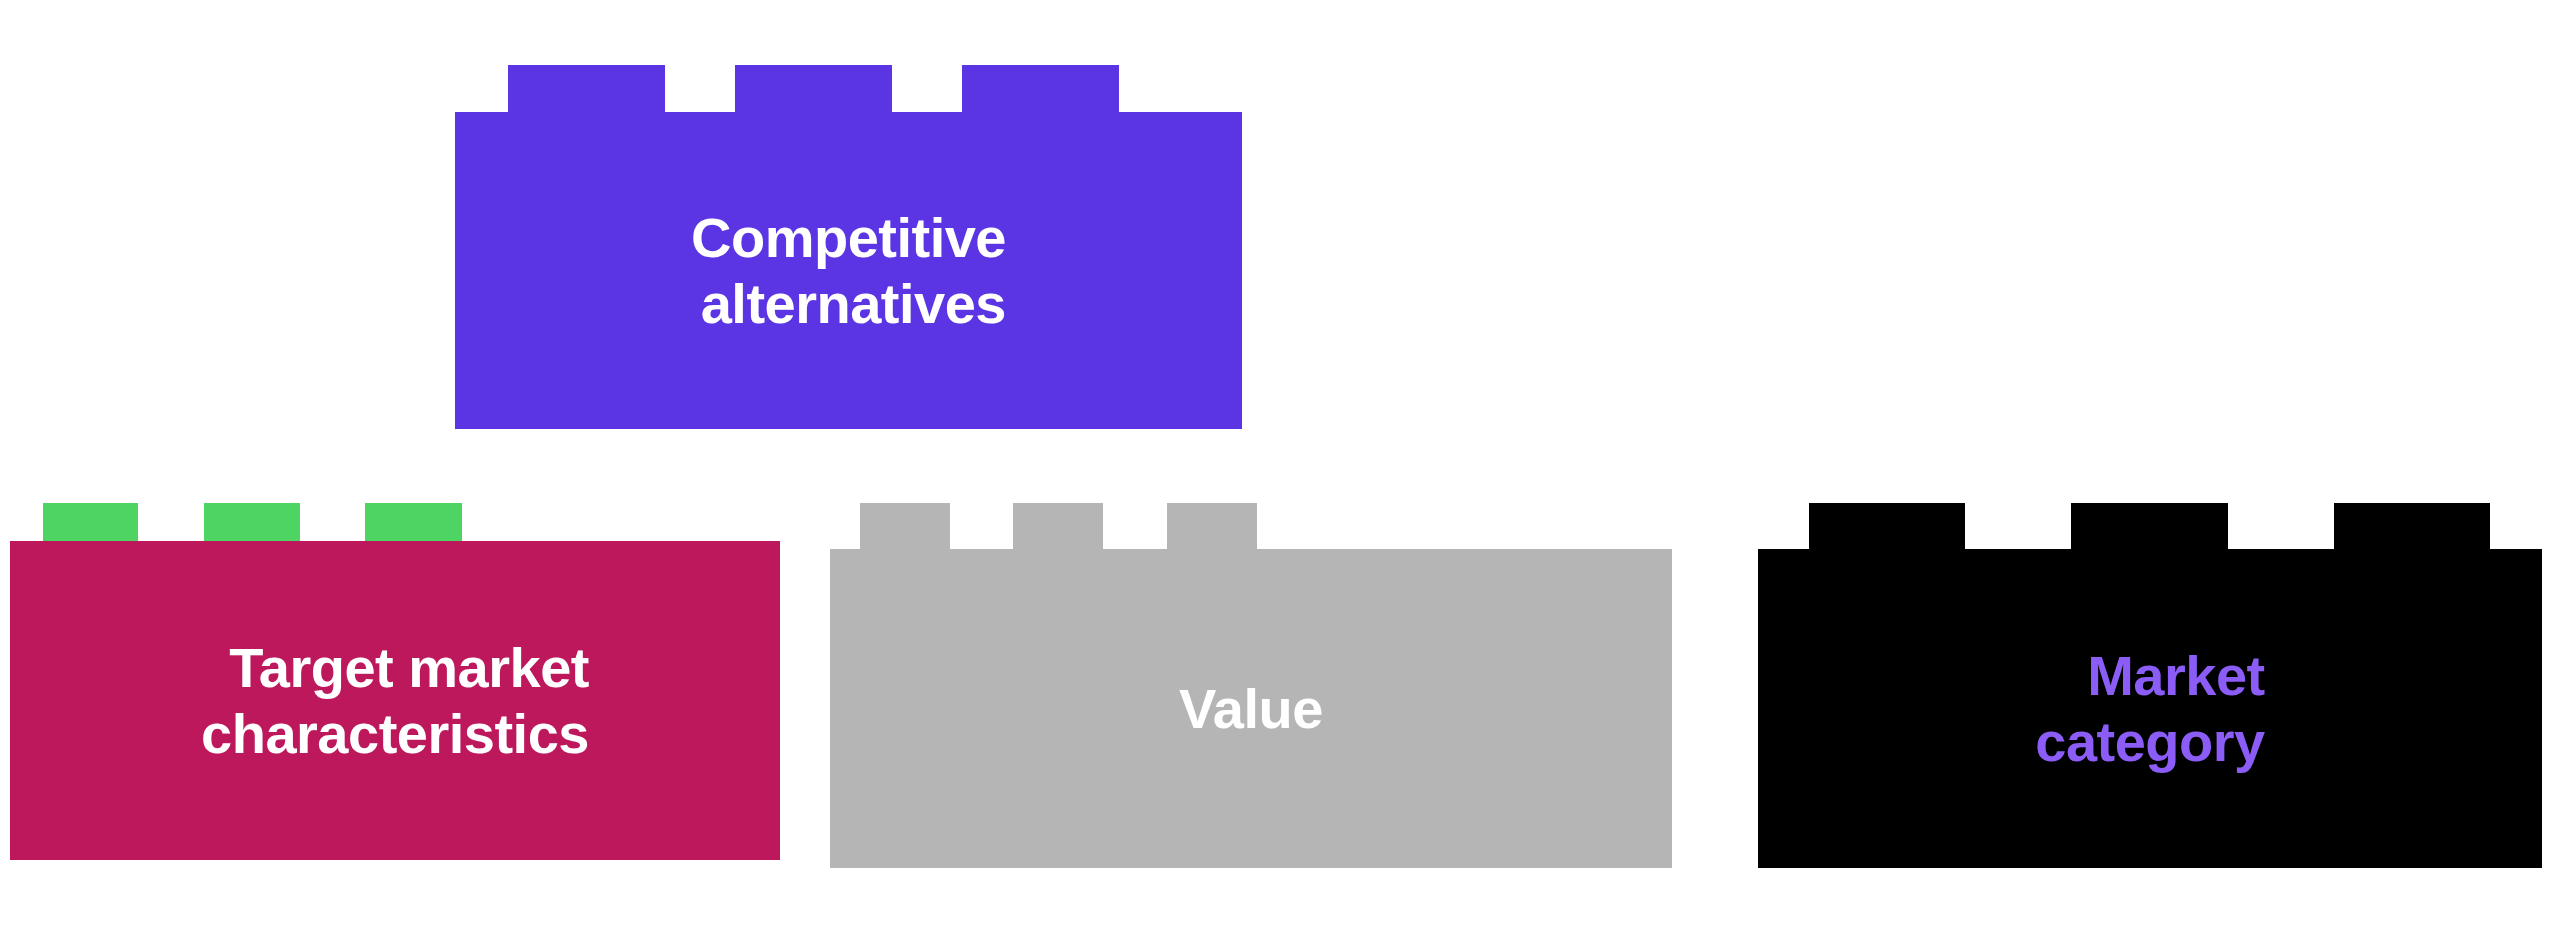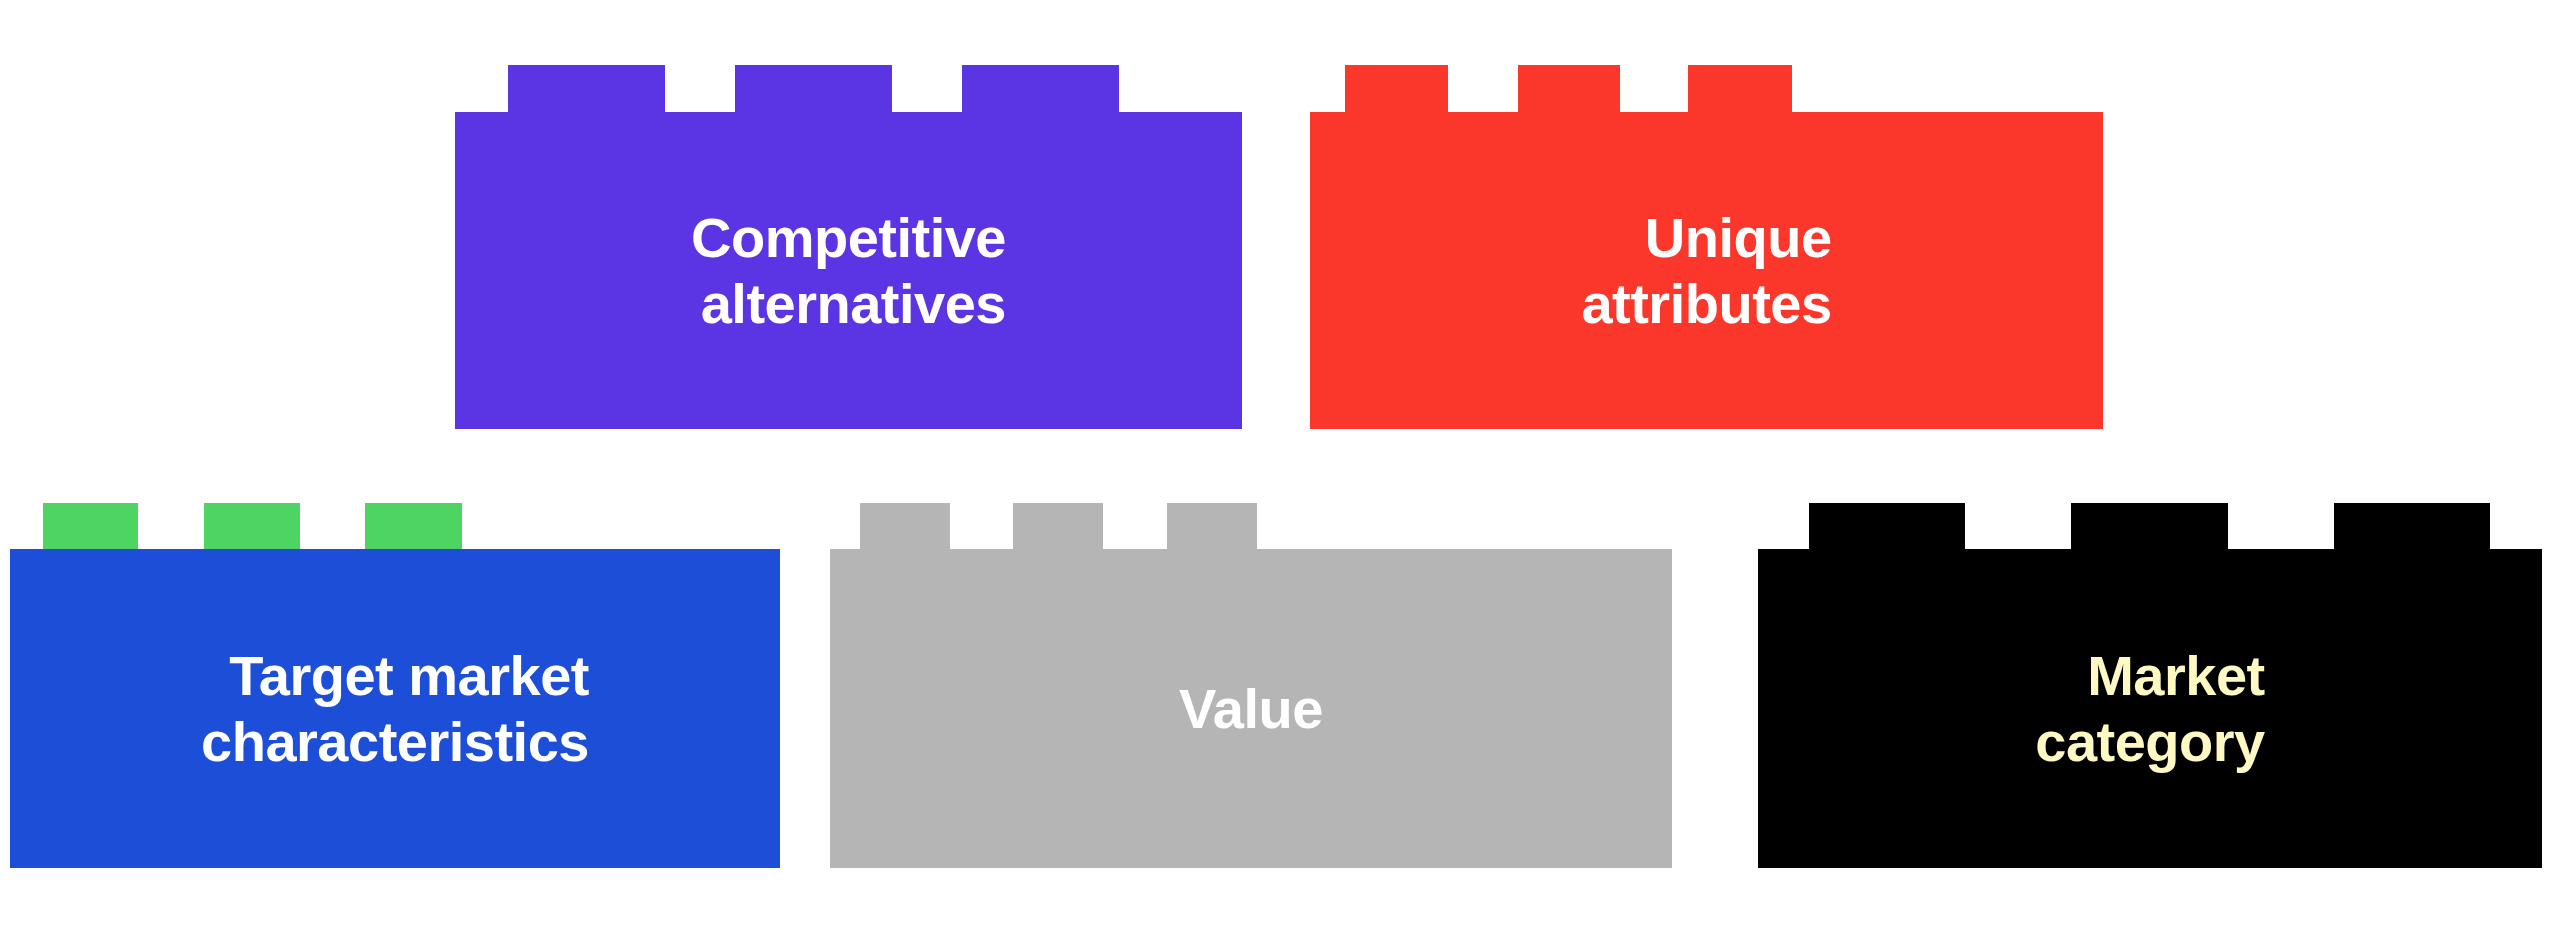--- a/index.html
+++ b/index.html
@@ -67,46 +67,31 @@
         <div class="stud" style="width: 157px; flex: 0 0 157px; background: rgb(91, 53, 227);"></div>
         <div class="stud-gap" style="width: 70px; flex: 0 0 70px;"></div>
         <div class="stud" style="width: 157px; flex: 0 0 157px; background: rgb(91, 53, 227);"></div>
         <div class="stud-gap" style="width: 53px; flex: 0 0 53px;"></div>
       </div>
       <div class="brick-body" style="top: 47px; height: 317px; background: rgb(91, 53, 227);">
         <div class="brick-label" style="font-size: 56px; color: rgb(255, 255, 255);">Competitive
 alternatives</div>
       </div>
     </div>
-    <div class="brick" style="left: 1310px; top: 65px; width: 793px; height: 364px;">
-      <div class="brick-studs" style="height: 47px;">
-        <div class="stud-gap" style="width: 35px; flex: 0 0 35px;"></div>
-        <div class="stud" style="width: 103px; flex: 0 0 103px; background: rgb(251, 55, 44);"></div>
-        <div class="stud-gap" style="width: 70px; flex: 0 0 70px;"></div>
-        <div class="stud" style="width: 102px; flex: 0 0 102px; background: rgb(251, 55, 44);"></div>
-        <div class="stud-gap" style="width: 68px; flex: 0 0 68px;"></div>
-        <div class="stud" style="width: 104px; flex: 0 0 104px; background: rgb(251, 55, 44);"></div>
-        <div class="stud-gap" style="width: 51px; flex: 0 0 51px;"></div>
-      </div>
-      <div class="brick-body" style="top: 47px; height: 317px; background: rgb(251, 55, 44);">
-        <div class="brick-label" style="font-size: 56px; color: rgb(255, 255, 255);">Unique
-attributes</div>
-      </div>
-    </div>
     <div class="brick" style="left: 10px; top: 503px; width: 770px; height: 365px;">
       <div class="brick-studs" style="height: 46px;">
         <div class="stud-gap" style="width: 33px; flex: 0 0 33px;"></div>
         <div class="stud" style="width: 95px; flex: 0 0 95px; background: rgb(78, 212, 99);"></div>
         <div class="stud-gap" style="width: 66px; flex: 0 0 66px;"></div>
         <div class="stud" style="width: 96px; flex: 0 0 96px; background: rgb(78, 212, 99);"></div>
         <div class="stud-gap" style="width: 65px; flex: 0 0 65px;"></div>
         <div class="stud" style="width: 97px; flex: 0 0 97px; background: rgb(78, 212, 99);"></div>
         <div class="stud-gap" style="width: 62px; flex: 0 0 62px;"></div>
       </div>
-      <div class="brick-body" style="top: 46px; height: 319px; background: #1d4ed8;">
+      <div class="brick-body" style="top: 38px; height: 319px; background: #be185d;">
         <div class="brick-label" style="font-size: 56px; color: rgb(255, 255, 255);">Target market
 characteristics</div>
       </div>
     </div>
     <div class="brick" style="left: 830px; top: 503px; width: 842px; height: 365px;">
       <div class="brick-studs" style="height: 46px;">
         <div class="stud-gap" style="width: 30px; flex: 0 0 30px;"></div>
         <div class="stud" style="width: 90px; flex: 0 0 90px; background: rgb(181, 181, 181);"></div>
         <div class="stud-gap" style="width: 63px; flex: 0 0 63px;"></div>
         <div class="stud" style="width: 90px; flex: 0 0 90px; background: rgb(181, 181, 181);"></div>
@@ -122,17 +107,17 @@
       <div class="brick-studs" style="height: 46px;">
         <div class="stud-gap" style="width: 51px; flex: 0 0 51px;"></div>
         <div class="stud" style="width: 156px; flex: 0 0 156px; background: rgb(0, 0, 0);"></div>
         <div class="stud-gap" style="width: 106px; flex: 0 0 106px;"></div>
         <div class="stud" style="width: 157px; flex: 0 0 157px; background: rgb(0, 0, 0);"></div>
         <div class="stud-gap" style="width: 106px; flex: 0 0 106px;"></div>
         <div class="stud" style="width: 156px; flex: 0 0 156px; background: rgb(0, 0, 0);"></div>
         <div class="stud-gap" style="width: 52px; flex: 0 0 52px;"></div>
       </div>
       <div class="brick-body" style="top: 46px; height: 319px; background: rgb(0, 0, 0);">
-        <div class="brick-label" style="font-size: 56px; color: #fef9c3;">Market
+        <div class="brick-label" style="font-size: 56px; color: #8b5cf6;">Market
 category</div>
       </div>
     </div>
   </div>
 
 </body></html>

